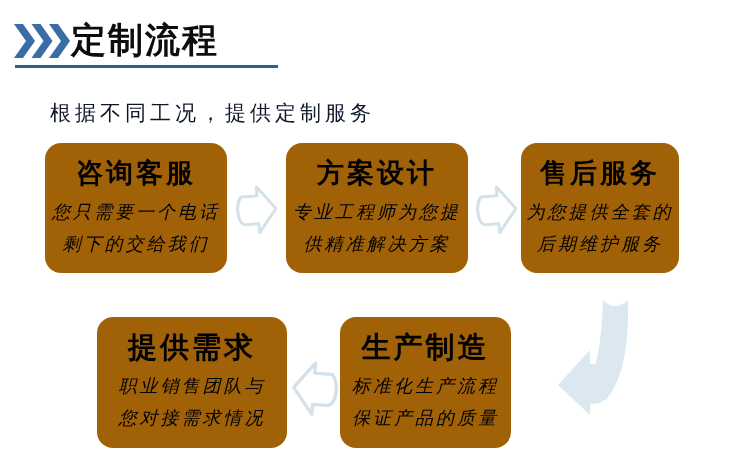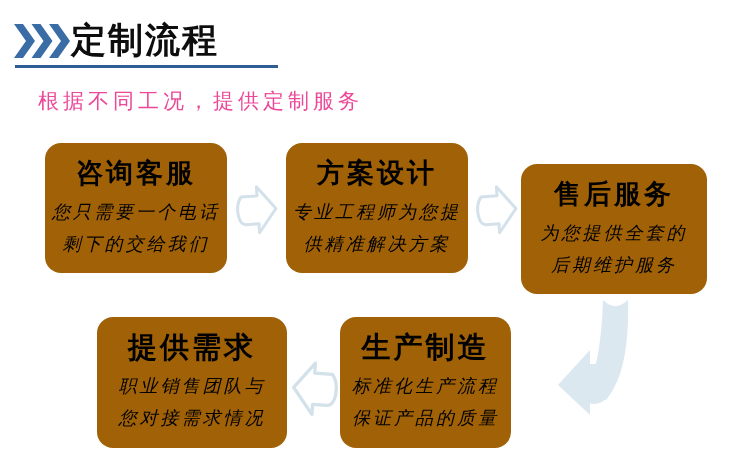--- a/index.html
+++ b/index.html
@@ -15,22 +15,22 @@
   .page-title{
     position:absolute;left:71px;top:18px;margin:0;
     font-size:35px;line-height:44px;font-weight:700;color:#0d0d0d;
     letter-spacing:2px;white-space:nowrap;
   }
   .title-underline{
     position:absolute;left:15px;top:65px;width:263px;height:3px;
     background:#2e5d94;
   }
   .subtitle{
-    position:absolute;left:38px;top:88px;margin:0;
-    font-size:21px;line-height:26px;color:#ec4899;letter-spacing:4px;
+    position:absolute;left:38px;top:88px;margin:12px;
+    font-size:21px;line-height:26px;color:#0f172a;letter-spacing:4px;
     white-space:nowrap;
   }
 
   
   .step{
     position:absolute;background:#a16207;border-radius:16px;
     text-align:center;box-sizing:border-box;padding-top:13px;
   }
   .step-title{
     font-size:27px;line-height:34px;font-weight:700;color:#000;
@@ -38,21 +38,21 @@
   }
   .row2 .step-title{font-size:29px;}
   .step-desc{
     margin-top:7px;
     font-family:Liberation Mono, monospace;font-style:italic;
     font-size:18px;line-height:32px;color:#000;letter-spacing:3px;
     white-space:nowrap;
   }
   #step1{left:45px; top:143px;width:182px;height:130px;}
   #step2{left:286px;top:143px;width:182px;height:130px;text-align:center;}
-  #step3{left:521px;top:143px;width:186px;height:130px;margin-top:21px;}
+  #step3{left:521px;top:143px;width:158px;height:130px;}
   #step4{left:97px; top:317px;width:190px;height:131px;}
   #step5{left:340px;top:317px;width:171px;height:131px;}
 
   
   .arrow{position:absolute;}
   #arrow-1{left:231px;top:184px;width:48px;height:52px;transform:rotate(-4deg);}
   #arrow-2{left:471px;top:184px;width:48px;height:52px;transform:rotate(-4deg);}
   #arrow-3{left:290px;top:360px;width:54px;height:58px;transform:scaleX(-1) rotate(-4deg);}
   #ribbon-arrow{left:552px;top:294px;width:82px;height:130px;}
 </style>

